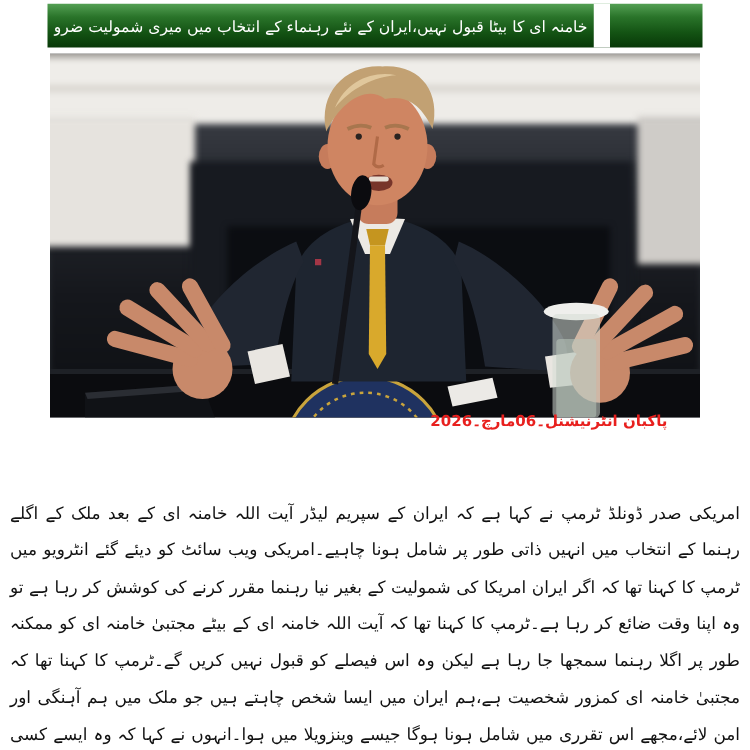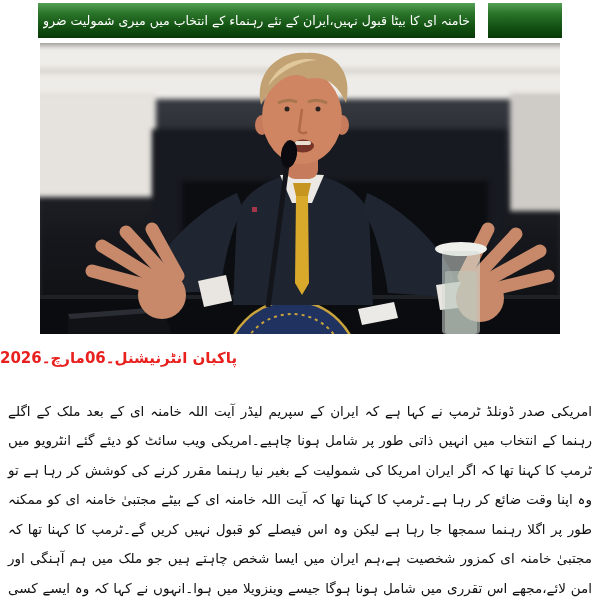--- a/index.html
+++ b/index.html
@@ -23,22 +23,22 @@
     background:linear-gradient(#a5a29d 0 12%,#efede9 12% 48%,#d9d6d0 48% 58%,#eeece8 58% 100%);}
   .wall{left:0;top:52px;width:520px;height:204px;
     background:linear-gradient(#383b42 0%,#22252b 35%,#15171c 70%,#101216 100%);}
   .leg-left{left:-8px;top:50px;width:124px;height:104px;background:#e6e3de;}
   .leg-right{left:470px;top:50px;width:58px;height:118px;background:#cfccc8;}
   .fire-outer{left:112px;top:86px;width:354px;height:170px;background:#171a20;}
   .fire-inner{left:142px;top:138px;width:306px;height:118px;background:#0b0d11;}
   .photo svg{position:absolute;left:0;top:0;}
 
   
-  .dateline{position:absolute;left:0;top:349px;width:534px;text-align:left;
-    font-size:15px;font-weight:bold;}
+  .dateline{position:absolute;left:0;top:330px;width:534px;text-align:right;
+    font-size:12px;font-weight:bold;}
 
   
   .article{position:absolute;top:383px;left:8px;right:8px;direction:rtl;
     font-size:13.5px;line-height:29.5px;color:#111;text-align:justify;}
 </style>
 </head>
 <body>
 
 <div class="page">
 

